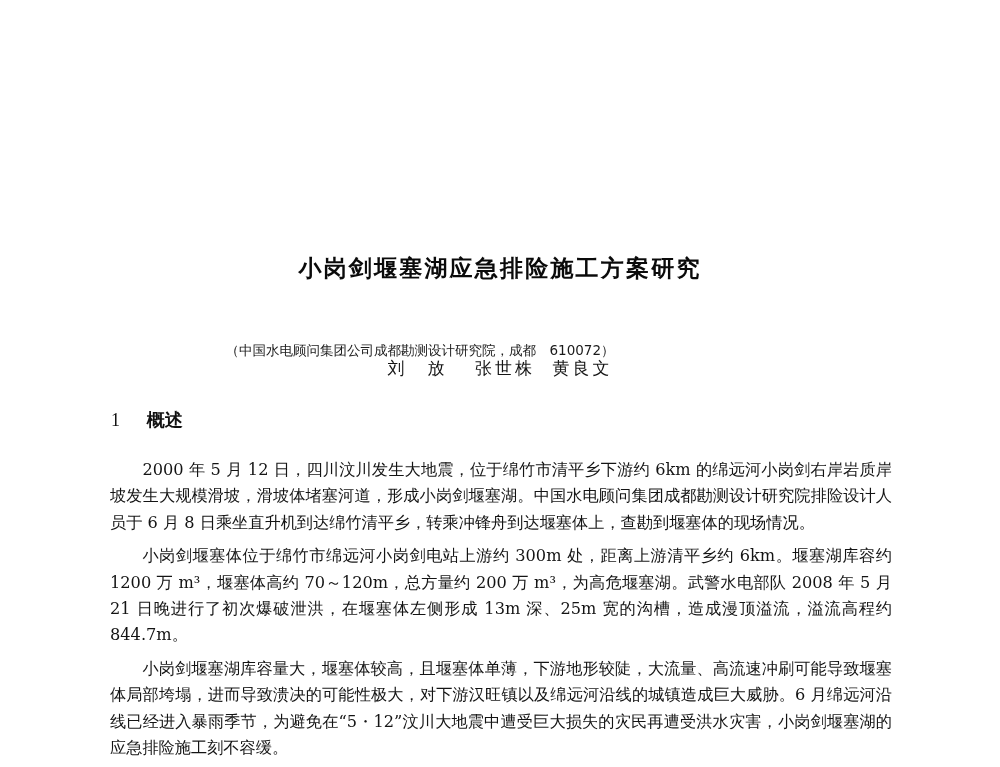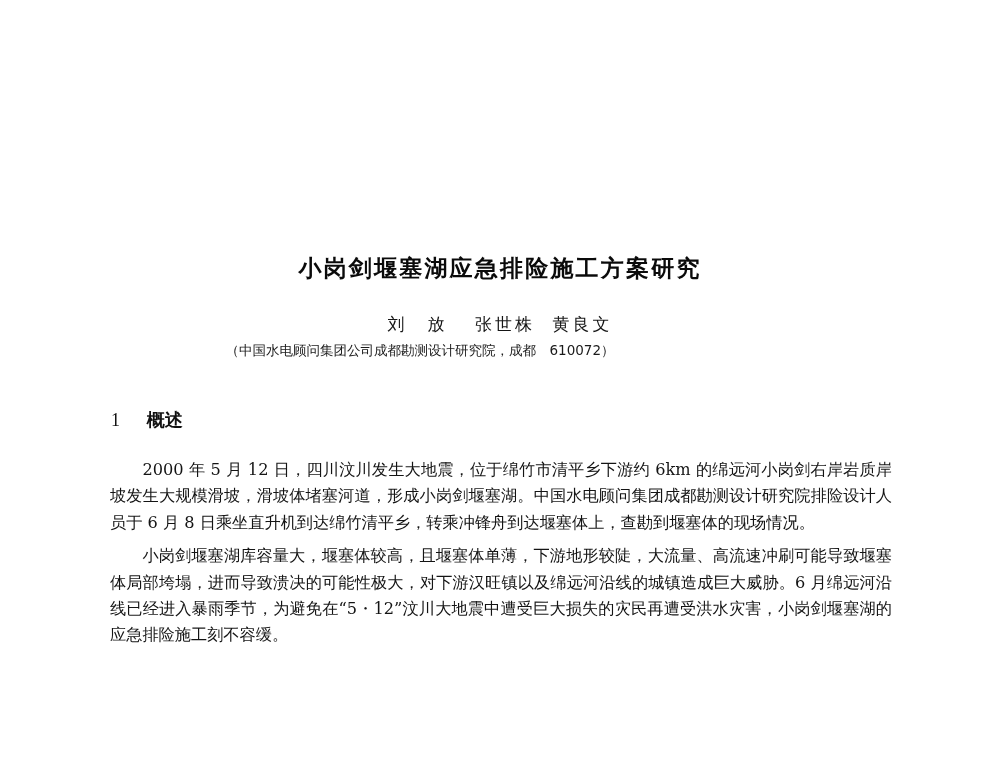--- a/index.html
+++ b/index.html
@@ -44,21 +44,21 @@
       text-align: center;
       font-family: "DejaVu Serif", "Liberation Serif", serif;
       font-size: 17px;
       line-height: 24px;
       color: #151515;
     }
     .authors span {
       display: inline-block;
       letter-spacing: 3px;
     }
-    .authors .gap1 { margin-right: 22px; }
+    .authors .gap1 { margin-right: 22px; margin-top: 44px; }
     .authors .gap2 { margin-right: 12px; }
     .affiliation {
       position: absolute;
       left: 0;
       width: 840px;
       top: 340px;
       text-align: center;
       font-family: "DejaVu Sans", "Liberation Sans", sans-serif;
       font-size: 13.5px;
       line-height: 20px;
@@ -117,16 +117,17 @@
 
   <div class="affiliation">（中国水电顾问集团公司成都勘测设计研究院，成都　610072）</div>
 
   <div class="section-heading">
     <span class="num">1</span>
     <span class="label">概述</span>
   </div>
 
   <div class="body-text">
     <p>2000 年 5 月 12 日，四川汶川发生大地震，位于绵竹市清平乡下游约 6km 的绵远河小岗剑右岸岩质岸坡发生大规模滑坡，滑坡体堵塞河道，形成小岗剑堰塞湖。中国水电顾问集团成都勘测设计研究院排险设计人员于 6 月 8 日乘坐直升机到达绵竹清平乡，转乘冲锋舟到达堰塞体上，查勘到堰塞体的现场情况。</p>
+    <p>小岗剑堰塞体位于绵竹市绵远河小岗剑电站上游约 300m 处，距离上游清平乡约 6km。堰塞湖库容约 1200 万 m³，堰塞体高约 70～120m，总方量约 200 万 m³，为高危堰塞湖。武警水电部队 2008 年 5 月 21 日晚进行了初次爆破泄洪，在堰塞体左侧形成 13m 深、25m 宽的沟槽，造成漫顶溢流，溢流高程约 844.7m。</p>
     <p>小岗剑堰塞湖库容量大，堰塞体较高，且堰塞体单薄，下游地形较陡，大流量、高流速冲刷可能导致堰塞体局部垮塌，进而导致溃决的可能性极大，对下游汉旺镇以及绵远河沿线的城镇造成巨大威胁。6 月绵远河沿线已经进入暴雨季节，为避免在“5・12”汶川大地震中遭受巨大损失的灾民再遭受洪水灾害，小岗剑堰塞湖的应急排险施工刻不容缓。</p>
   </div>
 
 </div>
 
 </body></html>

